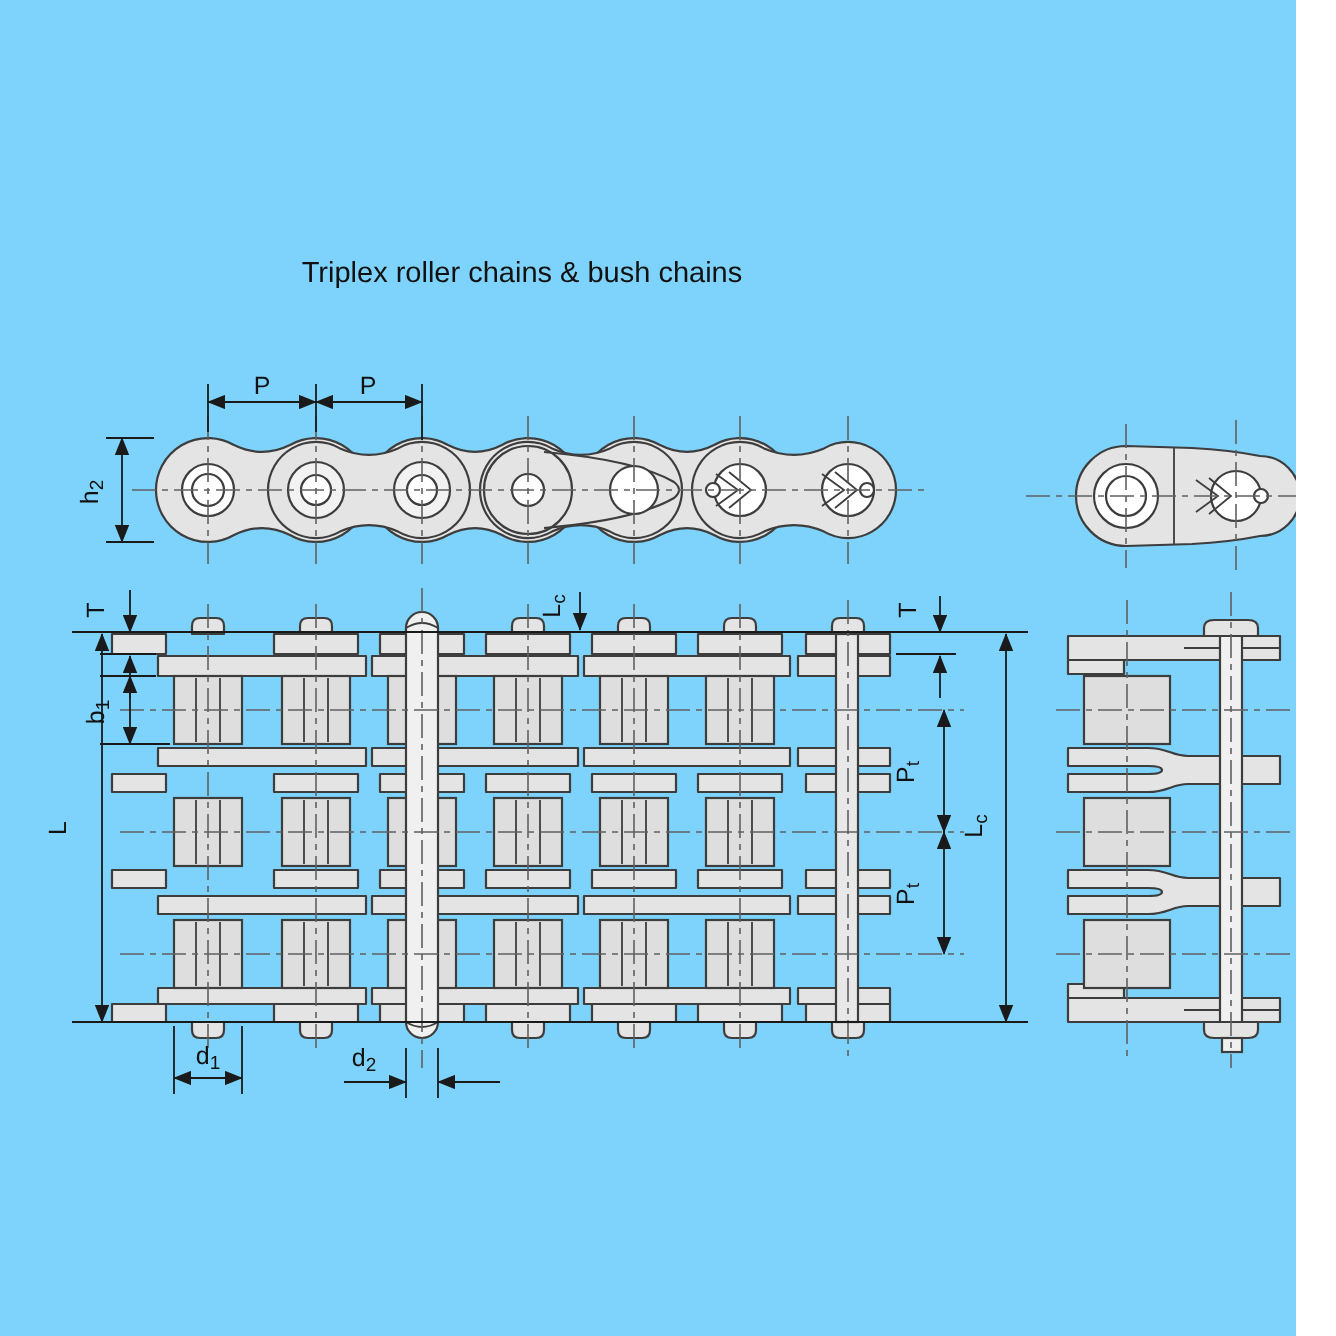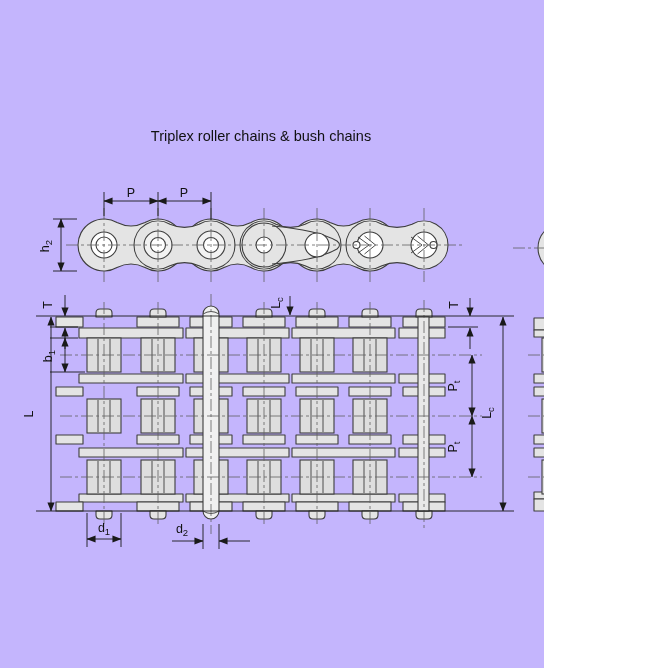--- a/index.html
+++ b/index.html
@@ -1,16 +1,16 @@
 <!DOCTYPE html>
 <html><head>
 <meta charset="utf-8">
 <style>
   html,body { margin:0; padding:0; background:#fff; }
-  .page { width:544px; height:668px; background:#c4b5fd; position:relative; overflow:hidden; }
+  .page { width:648px; height:668px; background:#7dd3fc; position:relative; overflow:hidden; }
   svg { display:block; }
   .shape   { fill:#e4e4e4; stroke:#3d3d3d; stroke-width:1.1; stroke-linejoin:round; }
   .roller  { fill:#dedede; stroke:#3d3d3d; stroke-width:1.1; }
   .pinfill { fill:#f0f0f0; stroke:#3d3d3d; stroke-width:1.1; }
   .barfill { fill:#e8e8e8; stroke:#3d3d3d; stroke-width:1.1; }
   .white   { fill:#ffffff; stroke:#3d3d3d; stroke-width:1.1; }
   .lite    { fill:#f2f2f2; stroke:#3d3d3d; stroke-width:1.1; }
   .contour { fill:none; stroke:#3d3d3d; stroke-width:1.1; stroke-linejoin:round; }
   .thin    { fill:none; stroke:#3d3d3d; stroke-width:0.9; }
   .cl      { fill:none; stroke:#606060; stroke-width:0.8; stroke-dasharray:12 3 3 3; }

